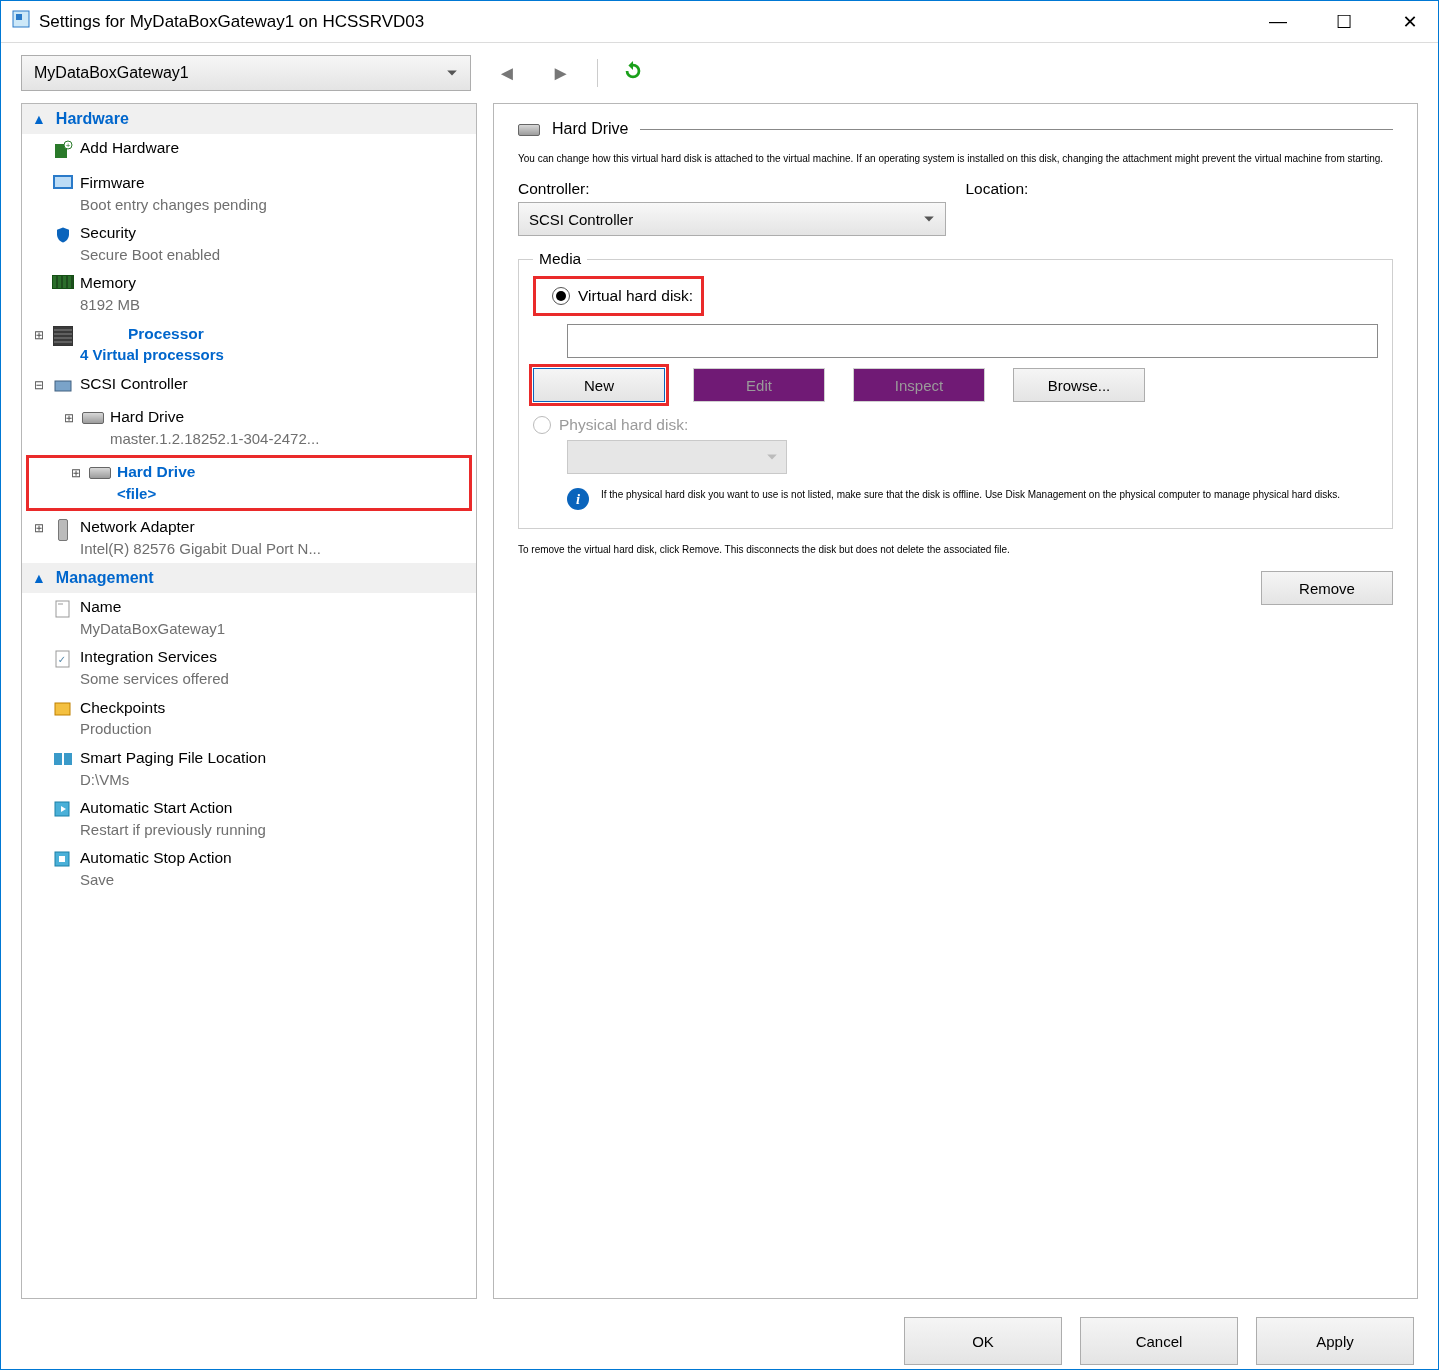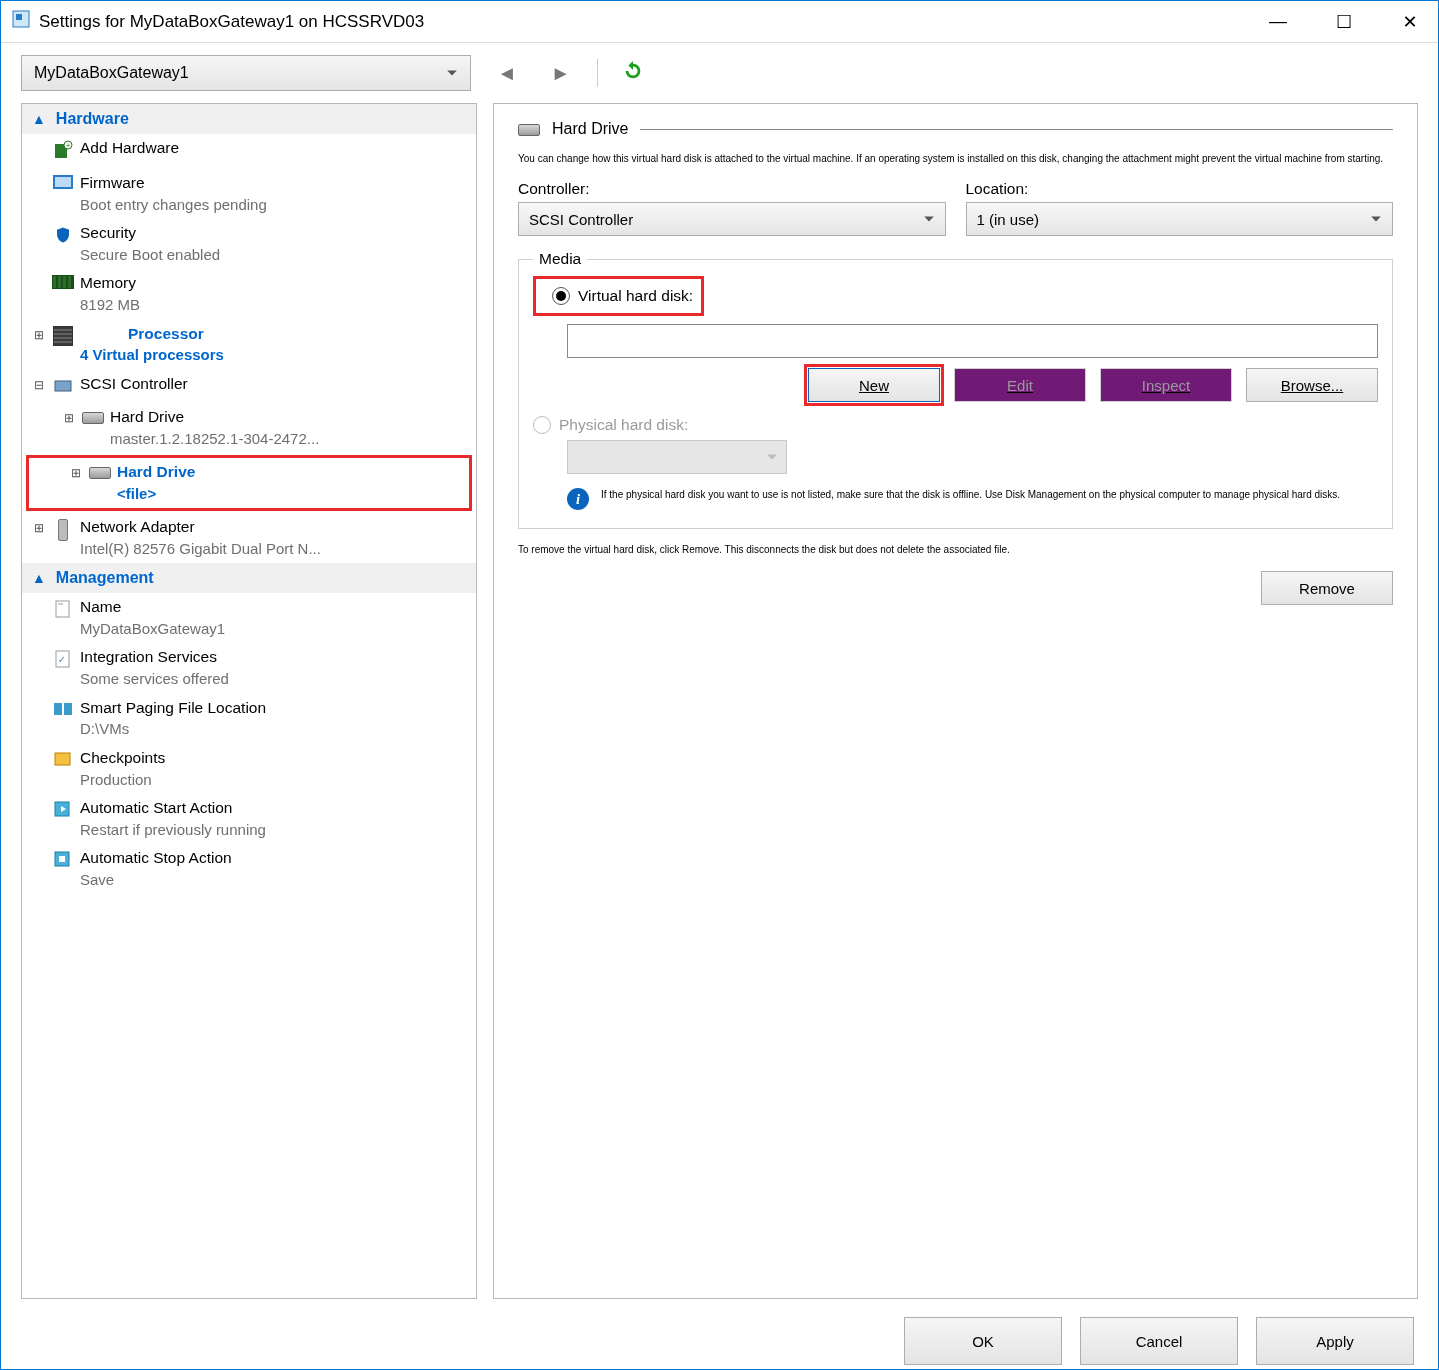--- a/index.html
+++ b/index.html
@@ -157,21 +157,21 @@
   }
   .radio .dot { width:10px; height:10px; border-radius:50%; background:#000; }
   .radio.disabled { border-color:#bbb; }
   .radio-label.disabled { color:#9a9a9a; }
   .text-input {
     height:34px; border:1px solid #8a8a8a; width:100%;
     background:#fff;
     margin-left:34px;
     width: calc(100% - 34px);
   }
-  .btn-row { display:flex; gap:14px; justify-content:flex-end; padding-top:10px;text-decoration:underline;}
+  .btn-row { display:flex; gap:28px; padding-top:10px;}
   .btn {
     min-width:132px; height:34px;
     border:1px solid #adadad;
     background:linear-gradient(#f5f5f5,#e4e4e4);
     font-size:15px;
     display:inline-flex; align-items:center; justify-content:center;
   }
   .btn.disabled { color:#9a9a9a; background:#701a75; border-color:#d0d0d0;}
   .btn.highlight { outline:3px solid #ea2a2a; outline-offset:1px; border:1px solid #0a64bc;}
   .phys-select {
@@ -380,37 +380,37 @@
           </svg></span>
       <div class="labels">
         <span class="label-main">Integration Services</span>
         <span class="label-sub">Some services offered</span>
       </div>
     </div>
 
     <div class="tree-item">
       <span class="expander"></span>
       <span class="icon"><svg width="20" height="18">
+            <rect x="2" y="3" width="15" height="12" fill="#f4c040" stroke="#c08000"></rect>
+          </svg></span>
+      <div class="labels">
+        <span class="label-main">Checkpoints</span>
+        <span class="label-sub">Production</span>
+      </div>
+    </div>
+
+    <div class="tree-item">
+      <span class="expander"></span>
+      <span class="icon"><svg width="20" height="18">
             <rect x="1" y="3" width="8" height="12" fill="#3a9ac9"></rect>
             <rect x="11" y="3" width="8" height="12" fill="#3a9ac9"></rect>
           </svg></span>
       <div class="labels">
         <span class="label-main">Smart Paging File Location</span>
         <span class="label-sub">D:\VMs</span>
-      </div>
-    </div>
-
-    <div class="tree-item">
-      <span class="expander"></span>
-      <span class="icon"><svg width="20" height="18">
-            <rect x="2" y="3" width="15" height="12" fill="#f4c040" stroke="#c08000"></rect>
-          </svg></span>
-      <div class="labels">
-        <span class="label-main">Checkpoints</span>
-        <span class="label-sub">Production</span>
       </div>
     </div>
 
     <div class="tree-item">
       <span class="expander"></span>
       <span class="icon"><svg width="20" height="20">
             <rect x="2" y="2" width="14" height="14" fill="#4ab0d8" stroke="#1a80a8"></rect>
             <path d="M8 6 L13 9 L8 12 Z" fill="#fff"></path>
           </svg></span>
       <div class="labels">
@@ -447,26 +447,20 @@
         <span class="field-label">Controller:</span>
         <div class="select-box">
           <span>SCSI Controller</span>
           <svg class="tri" viewBox="0 0 10 10">
               <path d="M1 3 L5 7 L9 3 Z" fill="#555"></path>
             </svg>
         </div>
       </div>
       <div class="col">
         <span class="field-label">Location:</span>
-        <div class="select-box">
-          <span>1 (in use)</span>
-          <svg class="tri" viewBox="0 0 10 10">
-              <path d="M1 3 L5 7 L9 3 Z" fill="#555"></path>
-            </svg>
-        </div>
       </div>
     </div>
 
     <fieldset class="media">
       <legend>Media</legend>
 
       <div style="display:inline-block; border:3px solid #ea2a2a; padding:2px 8px 2px 16px;">
         <div class="radio-row">
           <span class="radio">
               <span class="dot"></span>

